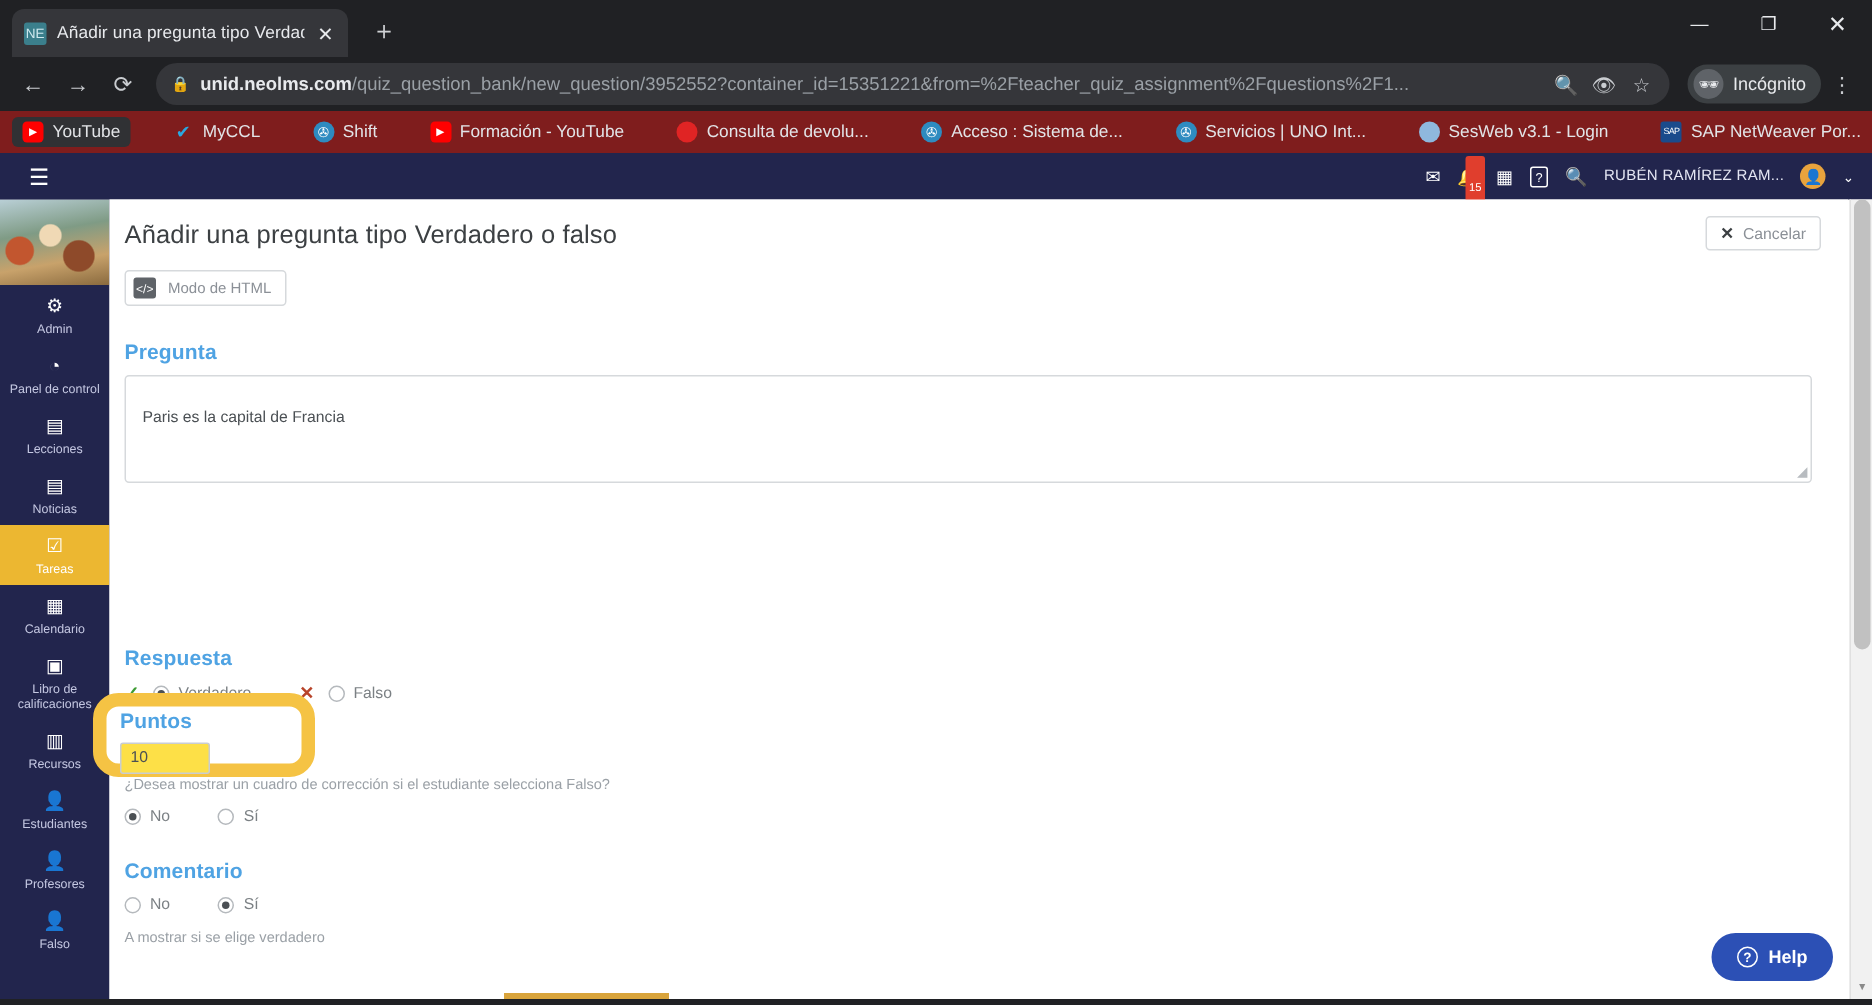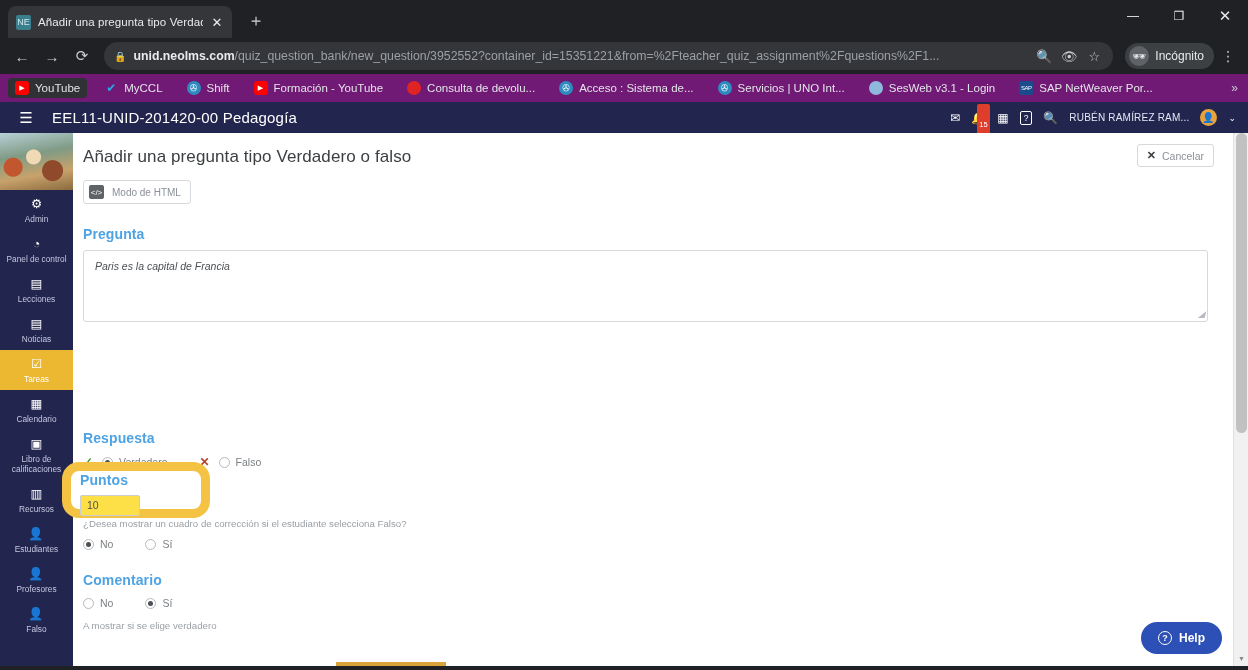--- a/index.html
+++ b/index.html
@@ -47,21 +47,21 @@
   .url { font-size:12.3px; color:#9aa0a6; white-space:nowrap; overflow:hidden; text-overflow:clip; flex:1 1 auto; }
   .url b { color:#e8eaed; font-weight:700; }
   .omni-icon { color:#c9ccd0; font-size:13px; width:18px; text-align:center; flex:0 0 auto;}
   .incognito {
     display:flex; align-items:center; gap:6px; color:#e8eaed; font-size:12px;
     background:#3c4043; border-radius:14px; height:26px; padding:0 10px 0 4px; margin-left:4px;
   }
   .incog-av { width:20px; height:20px; border-radius:50%; background:#5f6368; display:flex; align-items:center; justify-content:center; font-size:11px;}
   .kebab { width:24px; color:#c9ccd0; text-align:center; font-size:14px; }
 
-  .bookmarks { height:28px; display:flex; align-items:center; padding:0 8px; gap:10px; background:#701a75; overflow:hidden;}
+  .bookmarks { height:28px; display:flex; align-items:center; padding:0 8px; gap:21px; background:#7f1d1d; overflow:hidden;}
   .bm { display:flex; align-items:center; gap:6px; padding:3px 7px; border-radius:4px; color:#e2e4e7; font-size:11.5px; white-space:nowrap;}
   .bm.first { background:#303134; }
   .bm-ico { width:14px; height:14px; border-radius:3px; display:flex; align-items:center; justify-content:center; font-size:8px; flex:0 0 auto;}
   .ico-yt { background:#ff0000; color:#fff; border-radius:3px; font-size:7px;}
   .ico-check { color:#2ba8e0; font-size:12px; background:none;}
   .ico-globe { background:#2e8bc0; color:#fff; border-radius:50%; font-size:9px;}
   .ico-red { background:#e02424; border-radius:50%;}
   .ico-blue { background:#8fb8dd; border-radius:50%;}
   .ico-sap { background:#1a4b8c; color:#fff; font-size:6px; border-radius:2px; letter-spacing:-.5px;}
   .bm-chev { color:#c9ccd0; font-size:12px; margin-left:auto; padding-right:2px;}
@@ -127,21 +127,21 @@
     padding:4px 9px 4px 5px; font-size:10px; color:#8b9097;
   }
   .html-btn .code-ico {
     width:15px; height:14px; background:#5f6368; color:#fff; border-radius:2px;
     font-size:8px; display:flex; align-items:center; justify-content:center;
   }
 
   .sec-title { color:#4fa3e3; font-size:14px; font-weight:700; margin-top:22px; letter-spacing:.1px;}
   .q-box {
     margin-top:8px; border:1px solid #d6d9dc; border-radius:3px; height:72px;
-    background:#fff; padding:9px 11px; font-size:10.5px; color:#4b5054; position:relative;font-style:italic;
+    background:#fff; padding:21px 11px; font-size:10.5px; color:#4b5054; position:relative;
   }
   .q-box .grip { position:absolute; right:2px; bottom:2px; color:#b8bcc0; font-size:9px;}
 
   
   .hl-wrap { position:absolute; left:62px; top:360px; width:148px; height:56px; }
   .hl-wrap .hl-outer {
     position:absolute; inset:0; border:9px solid #f5c344; border-radius:17px; background:#fff;
   }
   .hl-inner { position:absolute; left:18px; top:10px; }
   .hl-inner .sec-title { margin-top:0; }
@@ -256,21 +256,20 @@
       <span class="bm-ico ico-sap">SAP</span>
       <span>SAP NetWeaver Por...</span>
     </div>
     <span class="bm-chev">»</span>
   </div>
 
   <div class="app">
 
     <div class="appbar">
       <span class="hamb">☰</span>
-      <span class="course-title">EEL11-UNID-201420-00 Pedagogía</span>
       <div class="appbar-right">
         <span class="ab-ico">✉</span>
         <span class="ab-ico">🔔<span class="badge">15</span></span>
         <span class="ab-ico">▦</span>
         <span class="ab-ico sqbox">?</span>
         <span class="ab-ico">🔍</span>
         <span class="username">RUBÉN RAMÍREZ RAM...</span>
         <span class="avatar">👤</span>
         <span class="chev">⌄</span>
       </div>

